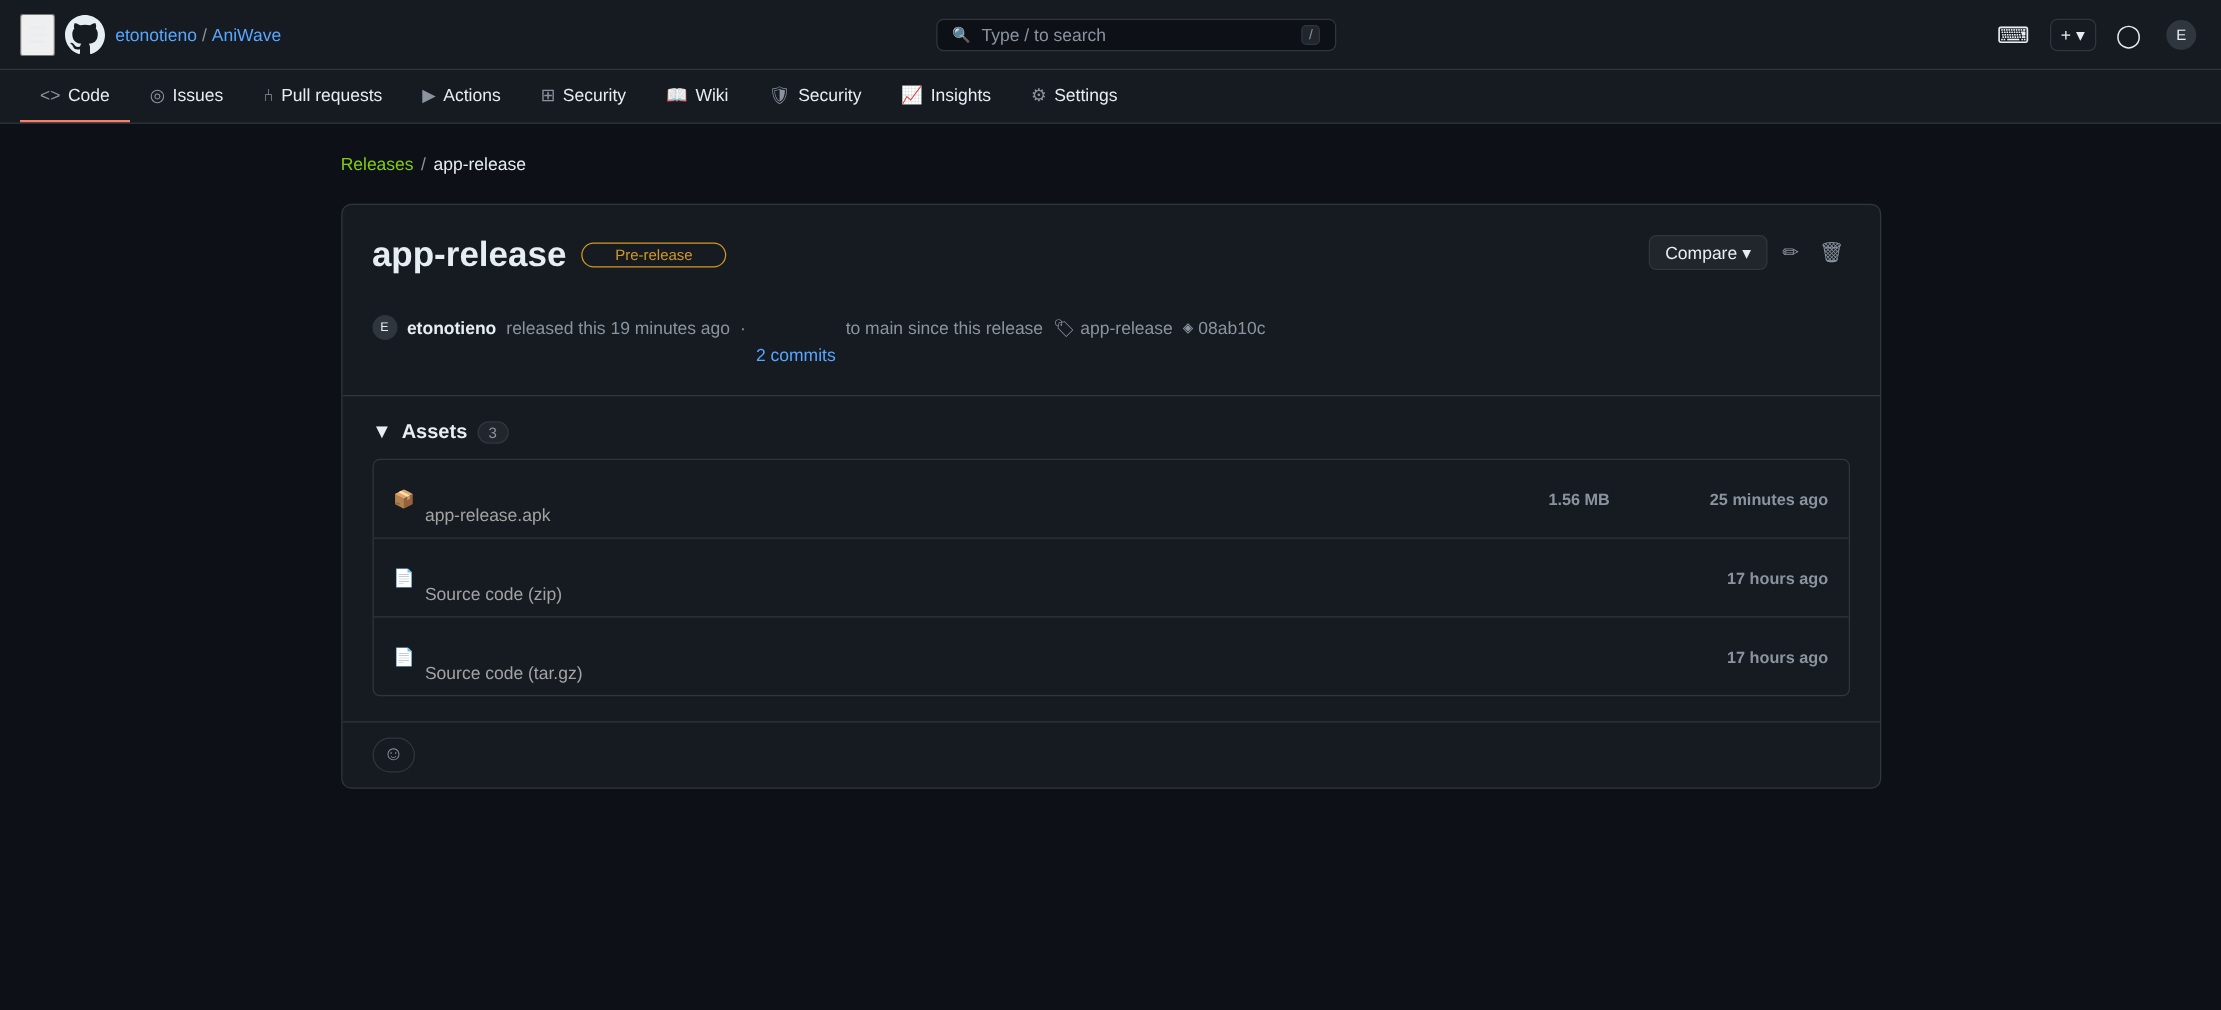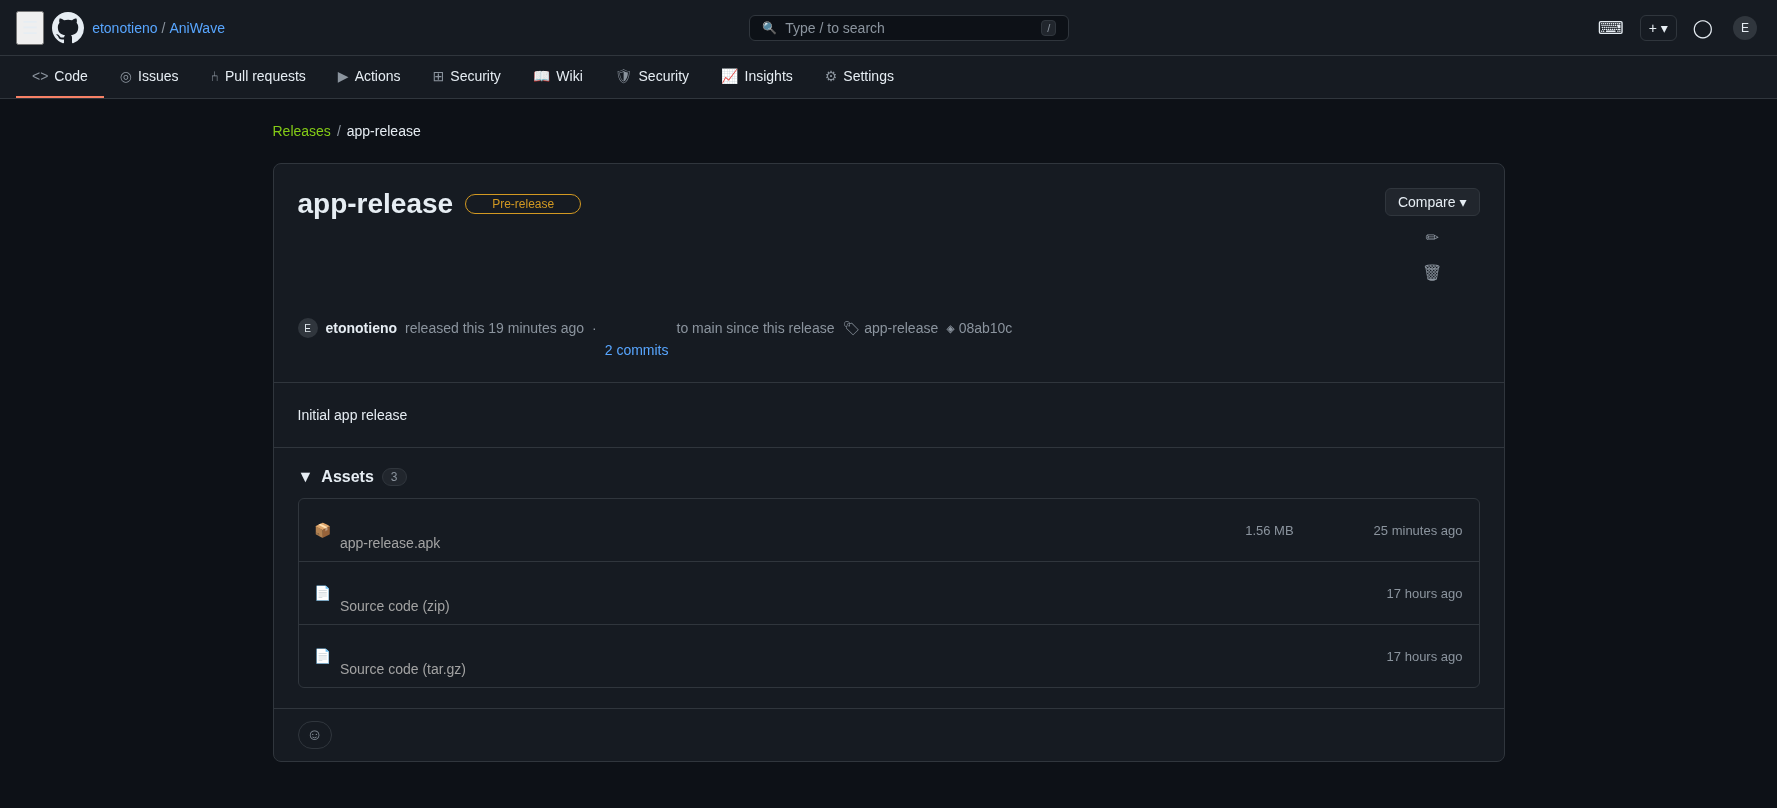--- a/index.html
+++ b/index.html
@@ -194,21 +194,20 @@
       border-radius: 20px;
       padding: 2px 26px;
       font-size: 12px;
       font-weight: 500;
     }
 
     .release-actions {
       display: flex;
       align-items: center;
       gap: 8px;
-      flex-direction: column;
     }
 
     .compare-btn {
       background: #21262d;
       border: 1px solid #30363d;
       border-radius: 6px;
       color: #e6edf3;
       padding: 5px 12px;
       font-size: 14px;
       cursor: pointer;
@@ -334,20 +333,21 @@
       text-decoration: none;
       margin-top: 26px;
     }
 
     .asset-meta-right {
       display: flex;
       align-items: center;
       gap: 80px;
       color: #8b949e;
       font-size: 13px;
+      font-weight: bold;
     }
 
     .reactions-row {
       padding: 12px 24px;
       border-top: 1px solid #30363d;
     }
 
     .reaction-btn {
       background: none;
       border: 1px solid #30363d;
@@ -483,23 +483,20 @@
           <span>🏷</span>
           <span>app-release</span>
         </span>
         <span class="commit-info">
           <span style="font-family:monospace;">◈</span>
           <span>08ab10c</span>
         </span>
       </div>
     </div>
 
-    <div class="release-body">
-      <p>Initial app release</p>
-    </div>
 
     <div class="assets-section">
       <div class="assets-header">
         <span>▼</span>
         <span>Assets</span>
         <span class="assets-count-badge">3</span>
       </div>
 
       <div class="assets-list">
 

